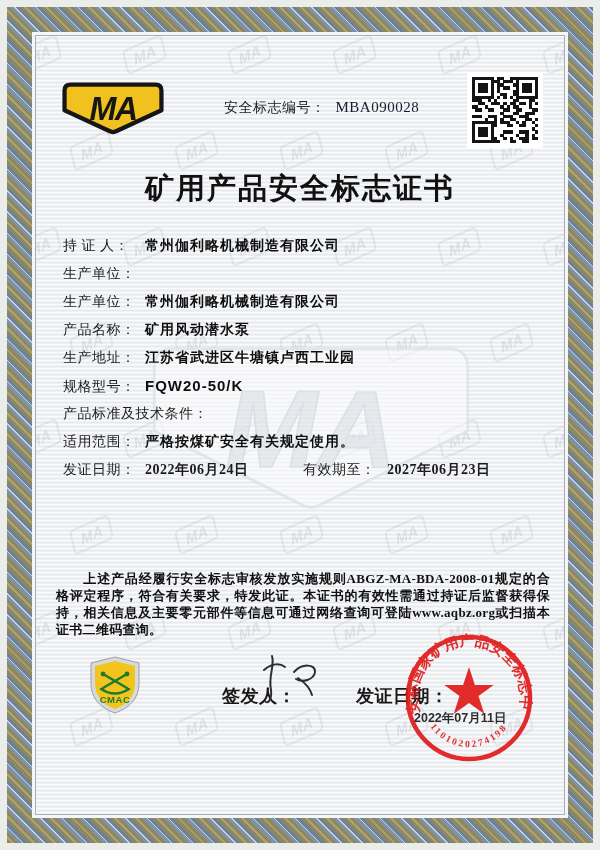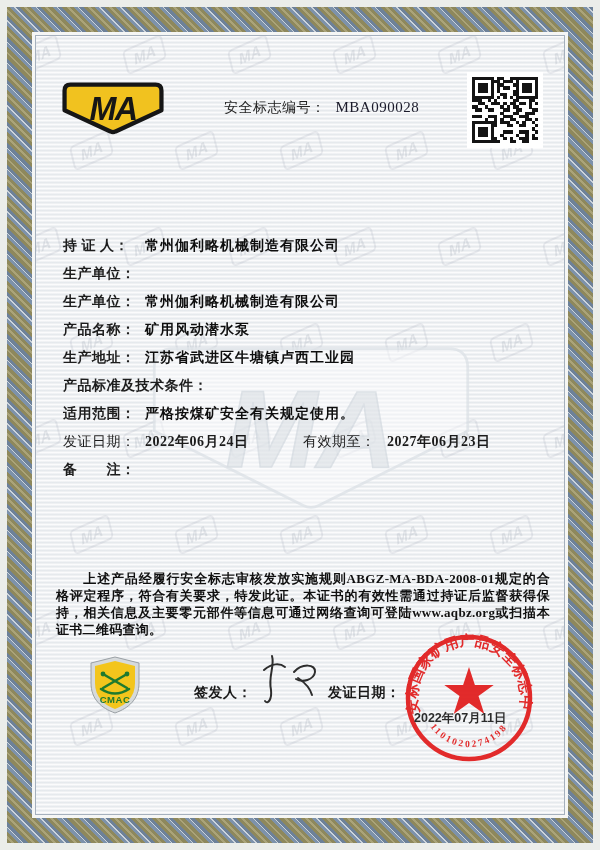--- a/index.html
+++ b/index.html
@@ -47,37 +47,37 @@
   .qr{left:431px;top:36px;z-index:1;background:#fff;padding:5px;width:66px;height:66px;}
   .qr-inner{position:relative;width:66px;height:66px;}
   .qm{position:absolute;background:#141414;}
   
   .title{left:0;right:0;top:133px;z-index:1;text-align:center;
     font-family:"Liberation Sans","DejaVu Sans",sans-serif;
     font-weight:900;font-size:29px;letter-spacing:2px;color:#111;}
   
   .fields{left:27px;right:8px;top:201px;z-index:1;}
   .row{display:flex;align-items:baseline;height:28px;font-size:14px;white-space:nowrap;}
-  .row .label{min-width:82px;letter-spacing:.5px;color:#1d1d1d;font-weight:bold;}
+  .row .label{min-width:82px;letter-spacing:.5px;color:#1d1d1d;}
   .row .value{font-weight:700;letter-spacing:1px;color:#0e0e0e;}
   .row.wide .label{min-width:0;margin-right:18px;}
   .v-sans{font-family:"Liberation Sans","DejaVu Sans",sans-serif;letter-spacing:0;}
   .row .d1{min-width:82px;letter-spacing:.5px;}
   .row .d2{width:158px;font-weight:700;letter-spacing:.5px;}
   .row .d3{width:84px;letter-spacing:.5px;}
   .row .d4{font-weight:700;letter-spacing:.5px;}
   
   .statement{left:20px;right:14px;top:534px;z-index:1;
     font-size:13px;line-height:17px;font-weight:700;color:#101010;
     text-align:justify;text-indent:2.1em;letter-spacing:.3px;}
   
   .badge{left:52px;top:620px;z-index:1;}
   .signer-label,.dept-label{z-index:1;
     font-family:"Liberation Sans","DejaVu Sans",sans-serif;
-    font-weight:700;font-size:14px;letter-spacing:.5px;color:#181818;white-space:nowrap;}
+    font-weight:700;font-size:18px;letter-spacing:.5px;color:#181818;white-space:nowrap;margin-left:28px;}
   .signer-label{left:158px;top:648px;}
   .dept-label{left:292px;top:648px;}
   .sig{left:216px;top:614px;z-index:2;}
   .seal{left:366px;top:595px;z-index:3;opacity:.93;}
 </style>
 </head>
 <body>
 
 <div class="page">
   <div class="frame-band"></div>
@@ -370,58 +370,59 @@
           <div class="qm" style="left: 18.8571px; top: 62.8571px; width: 3.34286px; height: 3.34286px;"></div>
           <div class="qm" style="left: 22px; top: 62.8571px; width: 3.34286px; height: 3.34286px;"></div>
           <div class="qm" style="left: 25.1429px; top: 62.8571px; width: 3.34286px; height: 3.34286px;"></div>
           <div class="qm" style="left: 37.7143px; top: 62.8571px; width: 3.34286px; height: 3.34286px;"></div>
           <div class="qm" style="left: 40.8571px; top: 62.8571px; width: 3.34286px; height: 3.34286px;"></div>
           <div class="qm" style="left: 50.2857px; top: 62.8571px; width: 3.34286px; height: 3.34286px;"></div>
           <div class="qm" style="left: 53.4286px; top: 62.8571px; width: 3.34286px; height: 3.34286px;"></div>
         </div>
     </div>
 
+    <div class="abs title">矿用产品安全标志证书</div>
 
     <div class="abs fields">
       <div class="row">
           <span class="label">持 证 人：</span>
           <span class="value">常州伽利略机械制造有限公司</span>
         </div>
       <div class="row">
           <span class="label">生产单位：</span>
         </div>
       <div class="row">
           <span class="label">生产单位：</span>
           <span class="value">常州伽利略机械制造有限公司</span>
         </div>
       <div class="row">
           <span class="label">产品名称：</span>
           <span class="value">矿用风动潜水泵</span>
         </div>
       <div class="row">
           <span class="label">生产地址：</span>
           <span class="value">江苏省武进区牛塘镇卢西工业园</span>
+        </div>
+      <div class="row">
+          <span class="label">规格型号：</span>
+          <span class="value v-sans" style="font-size:15px">FQW20-50/K</span>
         </div>
       <div class="row wide">
           <span class="label">产品标准及技术条件：</span>
         </div>
       <div class="row">
           <span class="label">适用范围：</span>
           <span class="value">严格按煤矿安全有关规定使用。</span>
         </div>
       <div class="row">
         <span class="d1">发证日期：</span>
         <span class="d2">2022年06月24日</span>
         <span class="d3">有效期至：</span>
         <span class="d4">2027年06月23日</span>
       </div>
-      <div class="row">
-          <span class="label">备　　注：</span>
-          <span class="value"></span>
-        </div>
     </div>
 
     <div class="abs statement">上述产品经履行安全标志审核发放实施规则ABGZ-MA-BDA-2008-01规定的合格评定程序，符合有关要求，特发此证。本证书的有效性需通过持证后监督获得保持，相关信息及主要零元部件等信息可通过网络查询可登陆www.aqbz.org或扫描本证书二维码查询。</div>
 
     <svg class="abs badge" width="54" height="58" viewBox="0 0 54 58">
       <path d="M27 1 L51 7 V27 C51 43 41 52 27 57 C13 52 3 43 3 27 V7 Z" fill="#d6dadc" stroke="#9aa0a5" stroke-width="1"></path>
       <path d="M27 5 L47 10 V27 C47 41 38 49 27 53 C16 49 7 41 7 27 V10 Z" fill="#f3c51c"></path>
       <g stroke="#1f7a2e" stroke-width="2.6" stroke-linecap="round" fill="none">
         <path d="M15 18 L39 32"></path>
         <path d="M39 18 L15 32"></path>

